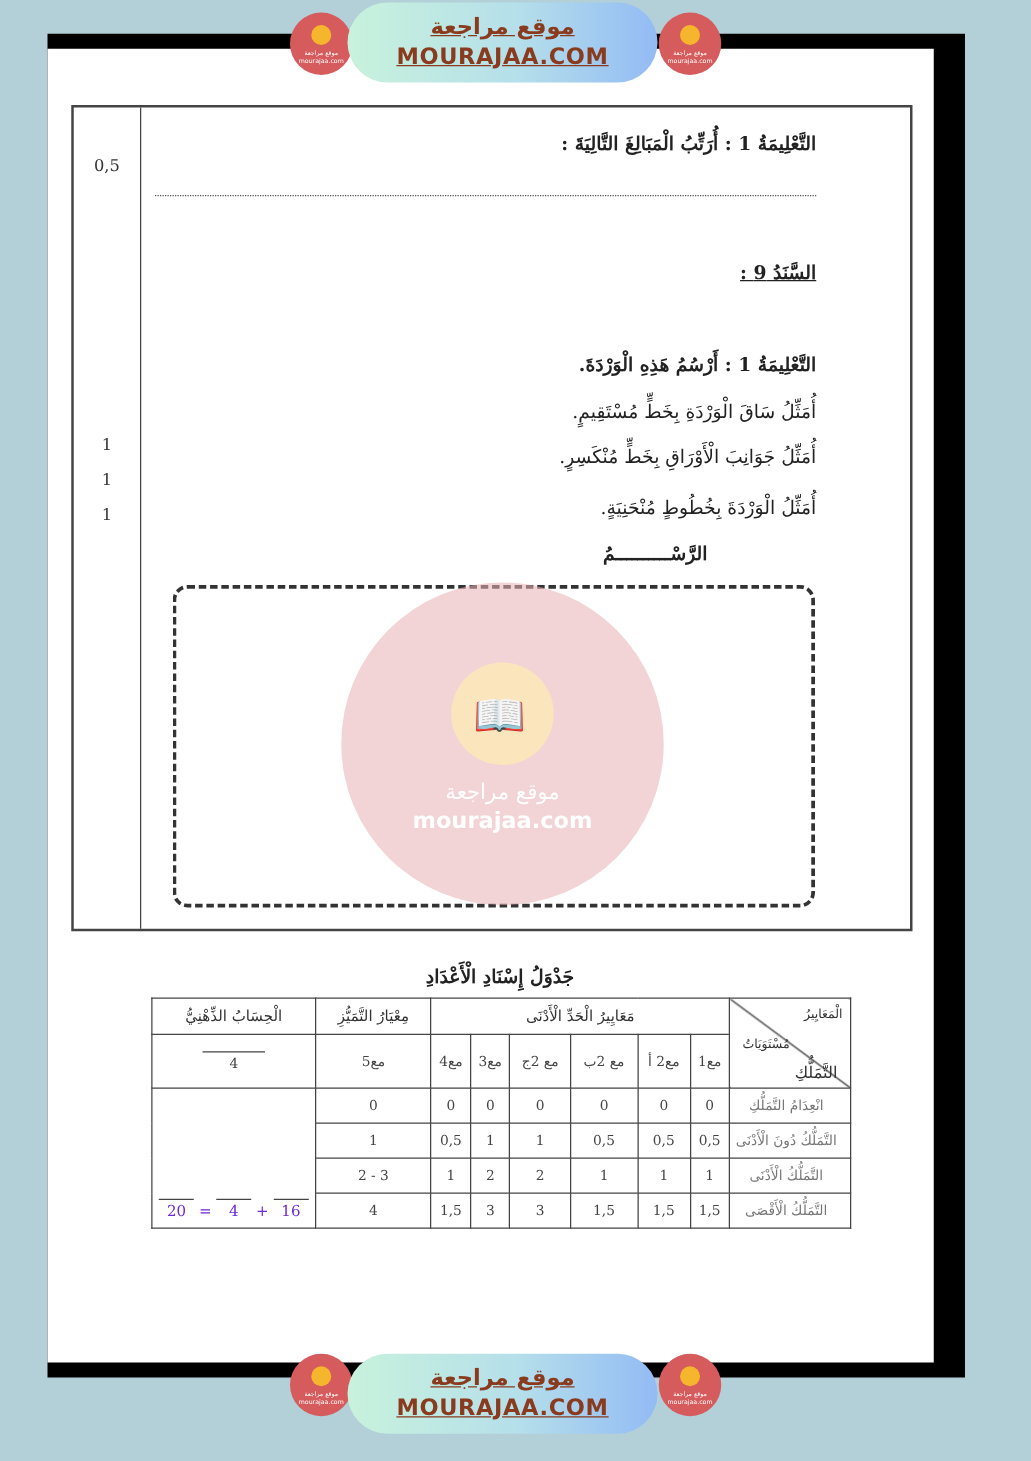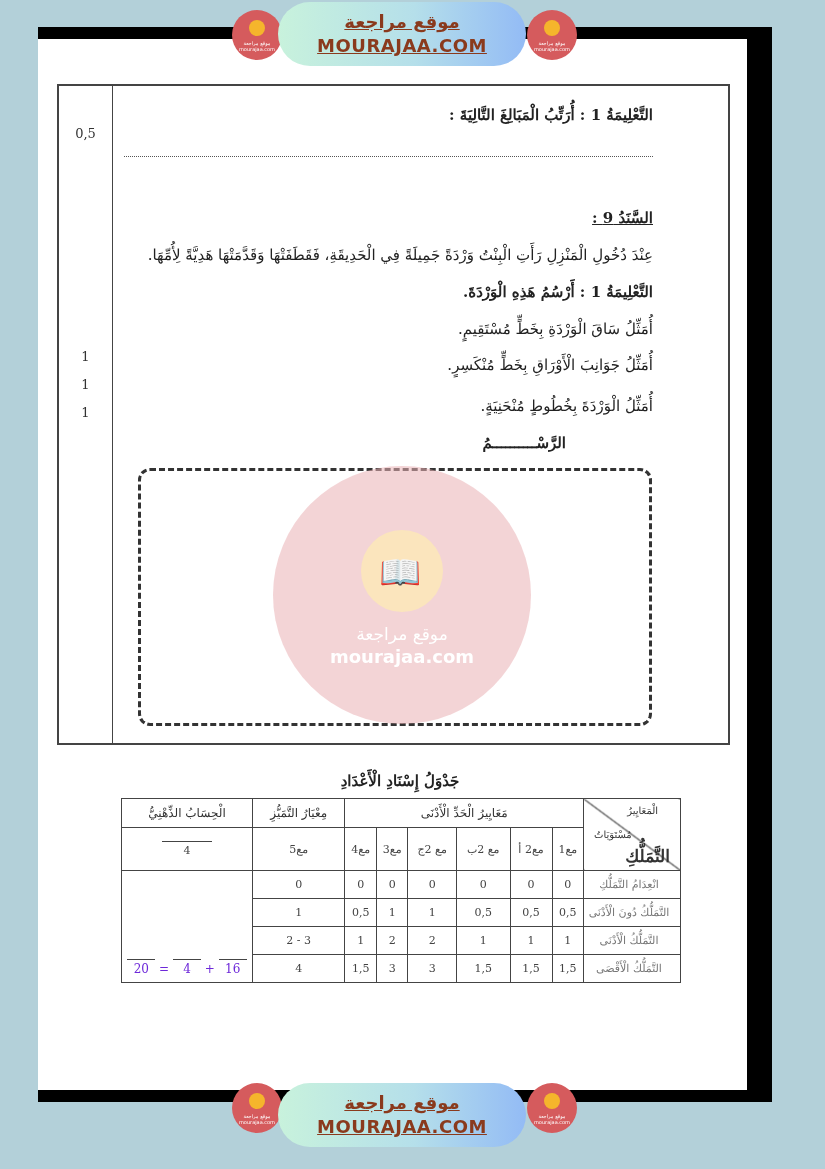--- a/index.html
+++ b/index.html
@@ -49,23 +49,23 @@
   .wm .t2w { position:absolute; left:0; right:0; top:180px; text-align:center; color:#fff; font-family:"DejaVu Sans", sans-serif; font-size:18px; font-weight:bold; }
 
   
   .tbl-title { position:absolute; left:320px; width:160px; top:772px; text-align:center; font-size:15px; font-weight:bold; direction:rtl; color:#222; }
   table.grid { position:absolute; left:121px; top:798px; width:560px; border-collapse:collapse; direction:rtl; font-size:11px; color:#444; }
   table.grid td { border:1px solid #444; text-align:center; padding:0; }
   .h1 td { height:28px; font-size:12px; color:#333; }
   .h2 td { height:42px; }
   .r td { height:27px; }
   .diag { position:relative; width:96px; background:linear-gradient(to top right, transparent 49%, #444 50%, transparent 51%); }
-  .diag .a { position:absolute; right:22px; top:6px; font-size:10px;font-family:Liberation Serif, serif; }
+  .diag .a { position:absolute; right:6px; top:6px; font-size:10px;font-family:Liberation Serif, serif; }
   .diag .b { position:absolute; left:10px; top:30px; font-size:10px; }
-  .diag .c { position:absolute; right:10px; bottom:4px; font-size:17px; font-weight:bold;margin-left:20px; }
+  .diag .c { position:absolute; right:10px; bottom:4px; font-size:13px; font-weight:normal;margin-left:20px; }
   .lvl { text-align:left; padding-right:6px !important; color:#777; }
   .mental { vertical-align:bottom; font-size:12px; color:#6d28d9; }
   .frac { display:inline-block; border-top:1px solid #444; width:50px; padding-top:2px; }
 </style>
 </head>
 <body>
 
 <div class="page-shadow"></div>
 <div class="page"></div>
 
@@ -87,21 +87,20 @@
     <div class="score" style="top:40px;">0,5</div>
     <div class="score" style="top:263px;">1</div>
     <div class="score" style="top:291px;">1</div>
     <div class="score" style="top:319px;">1</div>
   </div>
 
   <div class="rtl t3">التَّعْلِيمَةُ 1 : أُرَتِّبُ الْمَبَالِغَ التَّالِيَةَ :</div>
   <div class="dots"></div>
 
   <div class="rtl sanad">السَّنَدُ 9 :</div>
-  <div class="rtl para">عِنْدَ دُخُولِ الْمَنْزِلِ رَأَتِ الْبِنْتُ وَرْدَةً جَمِيلَةً فِي الْحَدِيقَةِ، فَقَطَفَتْهَا وَقَدَّمَتْهَا هَدِيَّةً لِأُمِّهَا.</div>
   <div class="rtl t1">التَّعْلِيمَةُ 1 : أَرْسُمُ هَذِهِ الْوَرْدَةَ.</div>
   <div class="rtl step" style="top:234px;">أُمَثِّلُ سَاقَ الْوَرْدَةِ بِخَطٍّ مُسْتَقِيمٍ.</div>
   <div class="rtl step" style="top:270px;">أُمَثِّلُ جَوَانِبَ الْأَوْرَاقِ بِخَطٍّ مُنْكَسِرٍ.</div>
   <div class="rtl step" style="top:311px;">أُمَثِّلُ الْوَرْدَةَ بِخُطُوطٍ مُنْحَنِيَةٍ.</div>
   <div class="rtl drawlbl">الرَّسْــــــــــمُ</div>
   <div class="drawbox"></div>
 </div>
 
 <div class="wm">
   <div class="inner">

